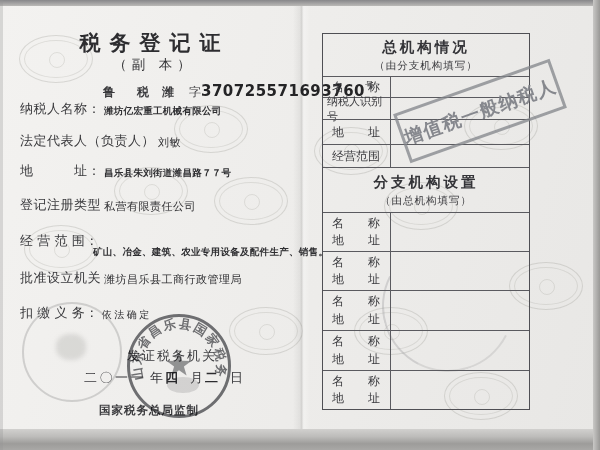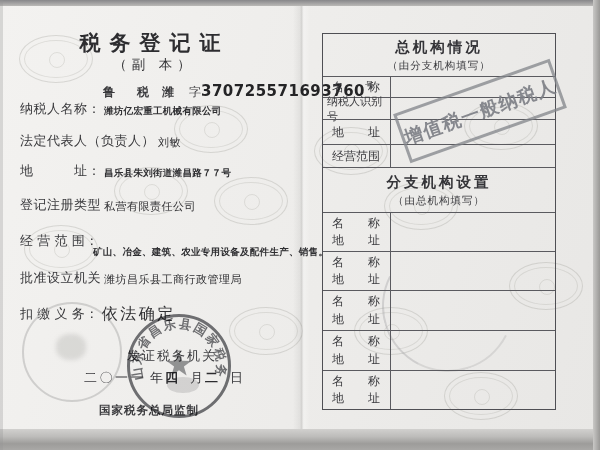--- a/index.html
+++ b/index.html
@@ -22,39 +22,39 @@
   .serial{position:absolute;left:103px;top:79px;z-index:3;color:#3a3a3d;white-space:nowrap;}
   .serial .pre{font-size:12px;letter-spacing:5px;font-weight:bold;}
   .serial .zi{font-size:12px;margin-left:10px;}
   .serial .num{font-family:"DejaVu Sans","Liberation Sans",sans-serif;font-size:15px;font-weight:bold;letter-spacing:.5px;color:#242426;}
   .serial .hao{font-size:9px;vertical-align:8px;}
   .frow{position:absolute;left:20px;z-index:3;white-space:nowrap;color:#39393c;}
   .frow .lbl{font-size:13px;letter-spacing:.5px;}
   .frow .val{position:relative;top:1px;margin-left:3px;color:#2f2f32;}
   .v-sm{font-size:9.5px;font-weight:bold;letter-spacing:.3px;font-family:Liberation Mono, monospace;}
   .v-md{font-size:11px;letter-spacing:.5px;}
-  .v-kai{font-size:16px;letter-spacing:2.5px;}
+  .v-kai{font-size:10px;letter-spacing:2.5px;}
   .f1{top:99px;} .f2{top:131px;} .f3{top:161px;} .f4{top:196px;font-family:Liberation Mono, monospace;} .f5{top:231px;} .f6{top:268px;} .f7{top:303px;}
   .f5 .val{position:absolute;left:70px;top:15px;}
   .issuer{position:absolute;left:127px;top:347px;font-size:13px;letter-spacing:2px;color:#39393c;z-index:6;}
   .dateline{position:absolute;left:84px;top:369px;font-size:13px;color:#39393c;z-index:6;white-space:nowrap;}
   .dateline .yr{letter-spacing:2.5px;}
   .dateline .unit{margin-left:4px;}
   .dateline .unit.m{margin-left:12px;} .dateline .unit.d{margin-left:12px;}
   .dateline .stamped{font-weight:bold;color:#2c2c2f;margin-left:2px;}
   .producer{position:absolute;left:99px;top:403px;font-size:11.5px;letter-spacing:1px;font-weight:bold;color:#3c3c3f;z-index:4;}
   
   .seal-faint{position:absolute;left:22px;top:302px;width:96px;height:96px;border:2px solid rgba(130,130,128,.30);border-radius:50%;z-index:5;}
   .seal-faint::after{content:"";position:absolute;left:32px;top:30px;width:30px;height:26px;background:rgba(125,125,122,.20);border-radius:45%;filter:blur(2px);}
   .seal-main{position:absolute;left:123px;top:310px;width:112px;height:112px;z-index:7;opacity:.82;mix-blend-mode:multiply;}
   .arc-faint{position:absolute;left:382px;top:240px;width:128px;height:128px;border-radius:50%;border:2px solid transparent;border-left-color:rgba(110,110,115,.22);border-bottom-color:rgba(110,110,115,.16);transform:rotate(-18deg);z-index:4;}
   .vat-stamp{position:absolute;left:397px;top:85px;width:160px;height:46px;border:3px solid rgba(130,132,138,.75);transform:rotate(-19.5deg);display:flex;align-items:center;justify-content:center;z-index:8;}
   .vat-stamp span{font-size:18.5px;font-weight:bold;letter-spacing:1.5px;color:rgba(125,127,134,.92);white-space:nowrap;}
   
-  .cert-table{position:absolute;left:322px;top:33px;width:234px;height:377px;border:1.5px solid #4f4f54;box-sizing:border-box;display:flex;flex-direction:column;z-index:5;color:#3a3a3e;}
+  .cert-table{position:absolute;left:322px;top:33px;width:208px;height:377px;border:1.5px solid #4f4f54;box-sizing:border-box;display:flex;flex-direction:column;z-index:5;color:#3a3a3e;}
   .thead{display:flex;flex-direction:column;justify-content:center;text-align:center;border-top:1px solid #5a5a5f;}
   .thead.first{border-top:none;}
   .thead .t1{font-size:14.5px;letter-spacing:3px;font-weight:bold;color:#343438;}
   .thead .t2{font-size:10.5px;letter-spacing:1px;margin-top:2px;}
   .trow{display:flex;border-top:1px solid #5a5a5f;box-sizing:border-box;}
   .tlabel{width:68px;border-right:1px solid #5a5a5f;display:flex;align-items:center;padding-left:9px;font-size:12px;box-sizing:border-box;}
   .tlabel.tight{font-size:11px;padding-left:4px;letter-spacing:0;}
   .tlabel.pair{flex-direction:column;align-items:flex-start;justify-content:space-around;padding-top:2px;padding-bottom:2px;}
   .tvalue{flex:1;}
 </style>

